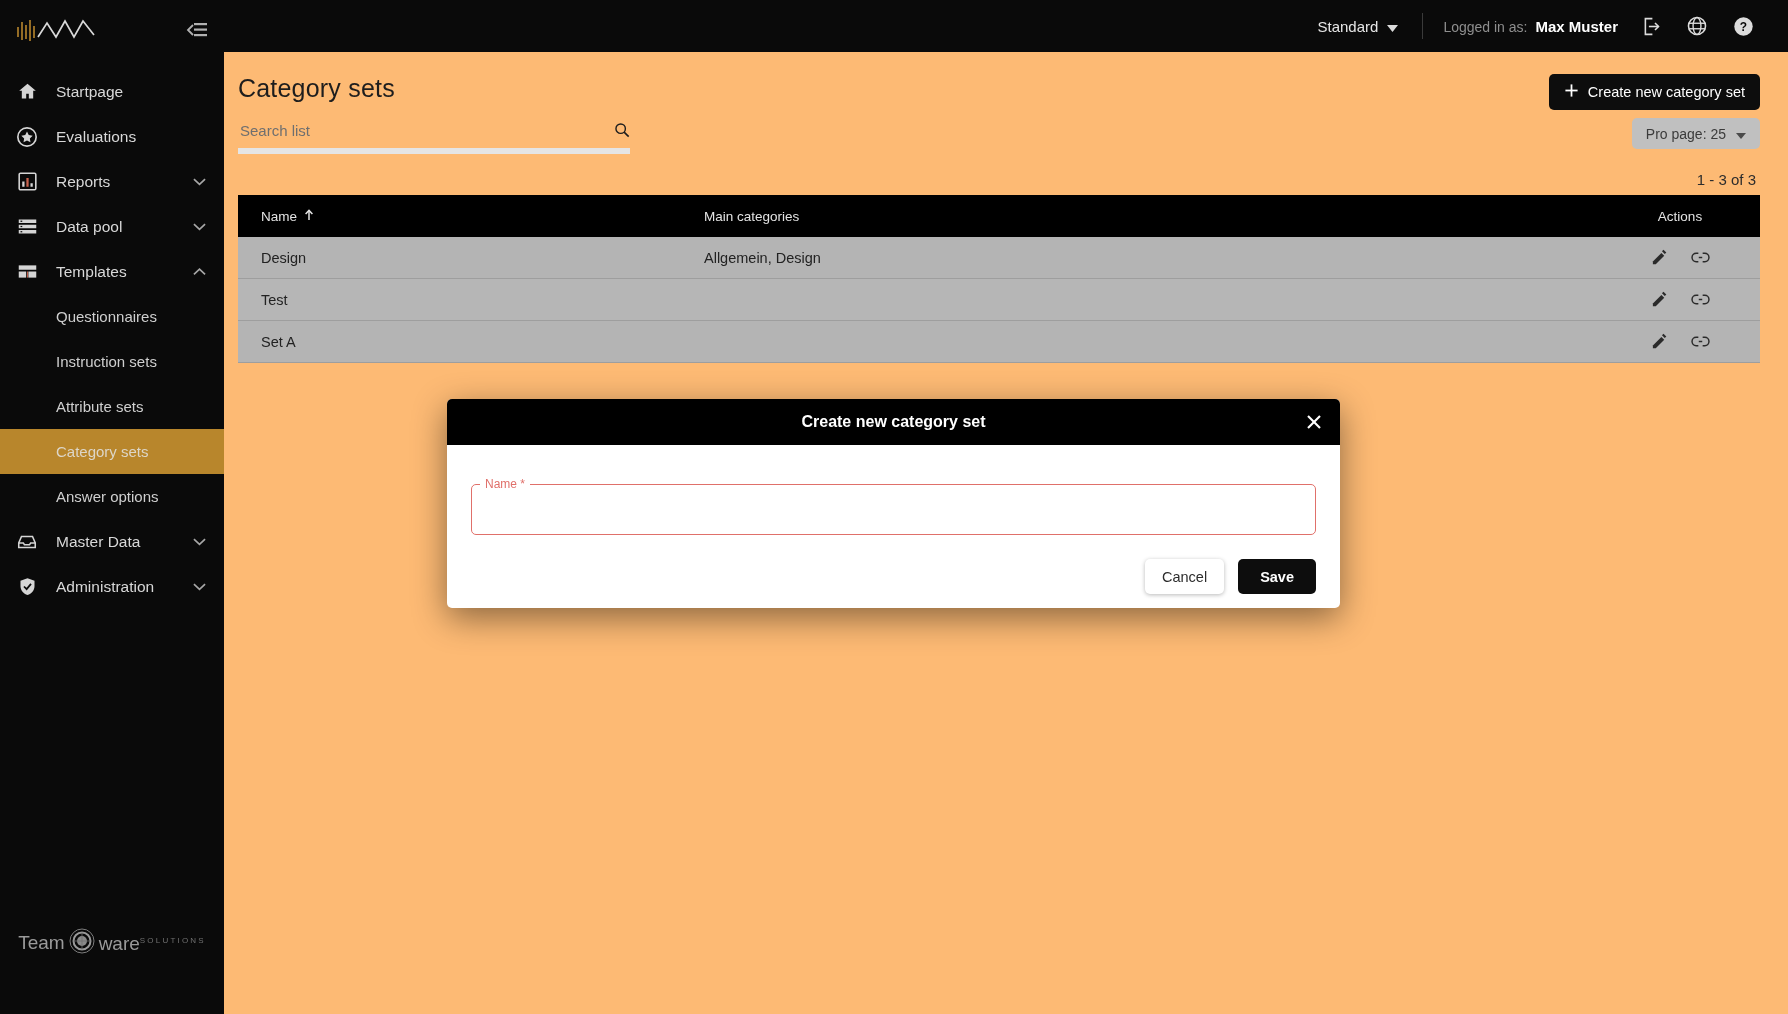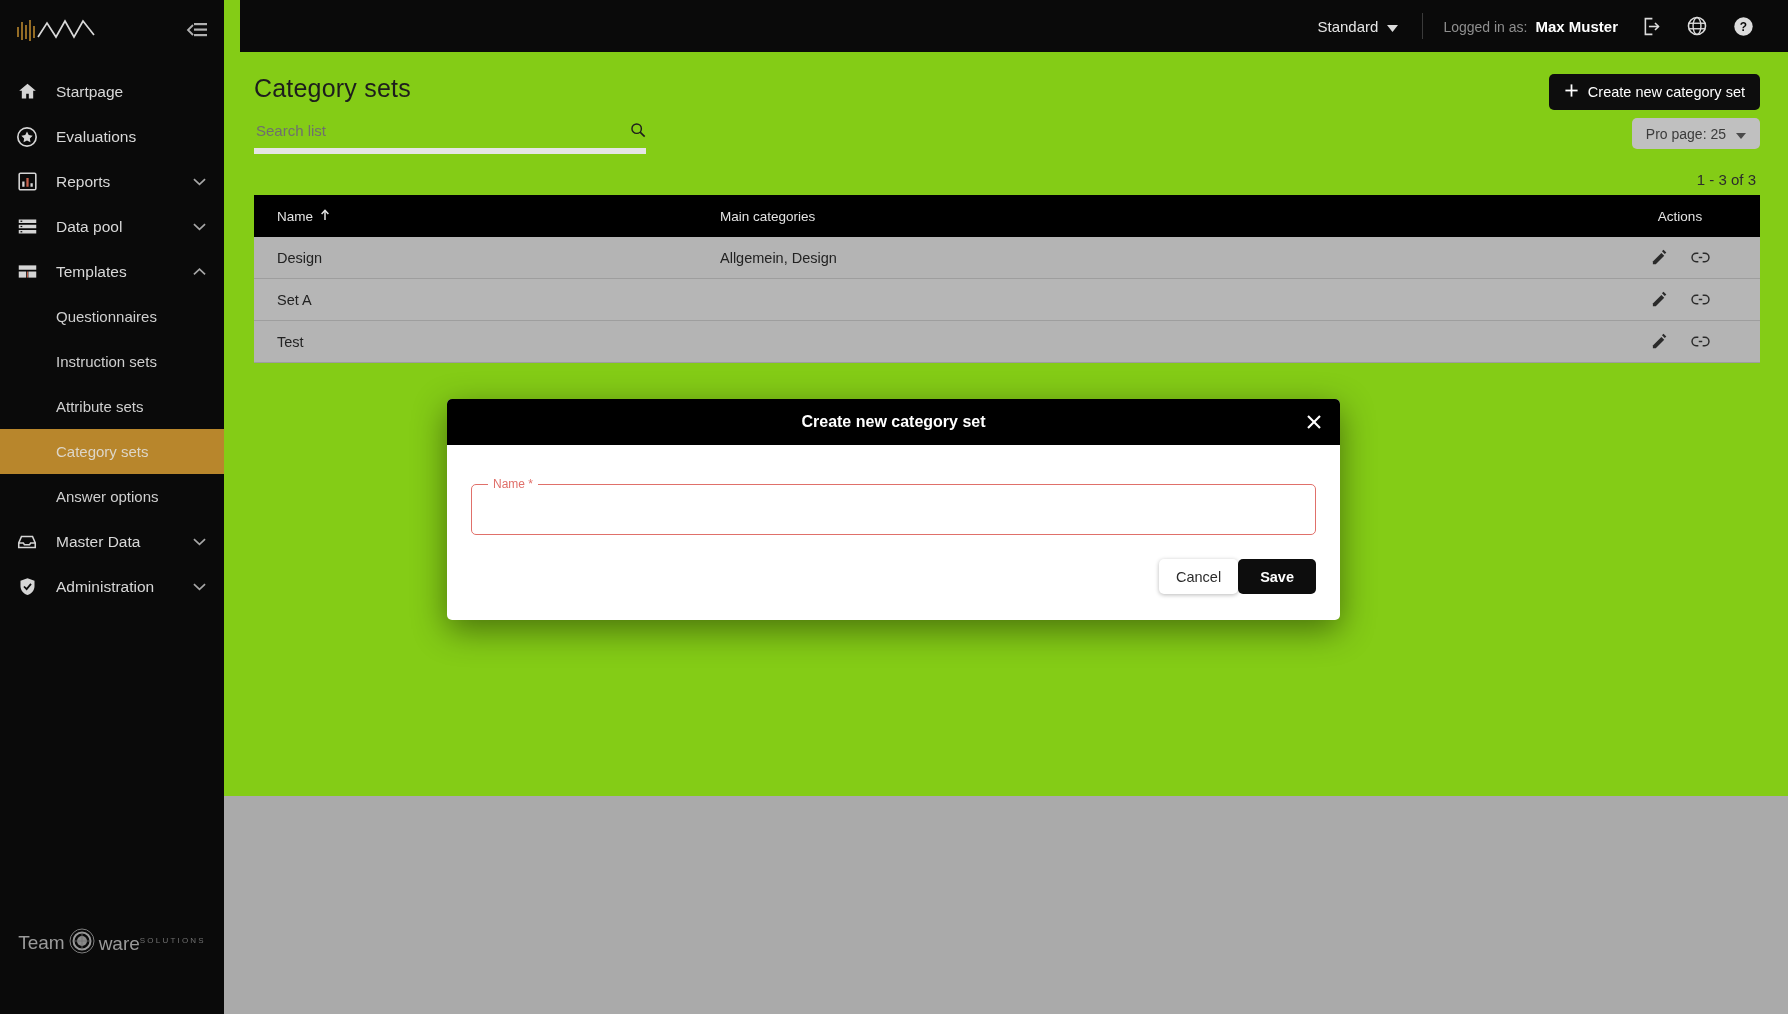--- a/index.html
+++ b/index.html
@@ -63,25 +63,24 @@
   }
 
   .sidebar-footer {
     height: 110px;
     display: flex; align-items: center; justify-content: center;
     padding-bottom: 32px;
   }
 
   
   .main {
-    flex: 1 1 auto; height: 796px;
-    background: #84cc16;
+    flex: 1 1 auto; height: 1014px;
+    background: #fdba74;
     display: flex; flex-direction: column;
     position: relative;
-    padding-left: 16px;
   }
 
   .topbar {
     height: 52px; flex: 0 0 52px;
     background: #0a0a0a;
     display: flex; align-items: center; justify-content: flex-end;
     padding-right: 22px;
     gap: 0;
   }
   .tb-select {
@@ -202,32 +201,33 @@
 
   .field {
     position: relative;
     border: 1px solid #e0706a;
     border-radius: 5px;
     height: 58px;
     margin-top: 8px;
   }
   .field legend {
     font-size: 12px; color: #e0706a;
-    margin-left: 16px; padding: 0 5px;
+    margin-left: 8px; padding: 0 5px;
   }
   .field input {
     border: none; outline: none; background: transparent;
     width: 100%; height: 42px;
     padding: 0 14px; font-size: 15px; color: #222;
     font-family: inherit;
   }
 
   .modal-foot {
     display: flex; align-items: center; justify-content: flex-end;
-    padding: 24px 24px 26px 24px;
+    gap: 14px;
+    padding: 24px 24px 14px 24px;
   }
   .btn-cancel {
     background: #ffffff; color: #2c2c2c;
     border: none; border-radius: 5px;
     box-shadow: 0 1px 4px rgba(0,0,0,.28);
     height: 35px; padding: 0 17px;
     font-size: 14.5px; cursor: pointer; font-family: inherit;
   }
   .btn-save {
     background: #0d0d0d; color: #ffffff;
@@ -519,41 +519,41 @@
               <svg width="19" height="13" viewBox="0 0 22 14">
                 <path d="M9 7H13" stroke="#2a2a2a" stroke-width="1.7"></path>
                 <path d="M8.5 2.2H6A4.8 4.8 0 006 11.8h2.5" fill="none" stroke="#2a2a2a" stroke-width="1.7"></path>
                 <path d="M13.5 2.2H16A4.8 4.8 0 0116 11.8h-2.5" fill="none" stroke="#2a2a2a" stroke-width="1.7"></path>
               </svg>
             </span>
           </div>
         </div>
 
         <div class="trow">
-          <div class="col-name">Set A</div>
+          <div class="col-name">Test</div>
           <div class="col-maincat"></div>
           <div class="col-actions">
             <span class="act-ico">
               <svg width="17" height="17" viewBox="0 0 18 18">
                 <path d="M2 13.2l9-9 3 3-9 9H2z" fill="#2a2a2a"></path>
                 <path d="M11.6 2.4l1.6-1.6 3 3-1.6 1.6z" fill="#2a2a2a"></path>
               </svg>
             </span>
             <span class="act-ico">
               <svg width="19" height="13" viewBox="0 0 22 14">
                 <path d="M9 7H13" stroke="#2a2a2a" stroke-width="1.7"></path>
                 <path d="M8.5 2.2H6A4.8 4.8 0 006 11.8h2.5" fill="none" stroke="#2a2a2a" stroke-width="1.7"></path>
                 <path d="M13.5 2.2H16A4.8 4.8 0 0116 11.8h-2.5" fill="none" stroke="#2a2a2a" stroke-width="1.7"></path>
               </svg>
             </span>
           </div>
         </div>
 
         <div class="trow">
-          <div class="col-name">Test</div>
+          <div class="col-name">Set A</div>
           <div class="col-maincat"></div>
           <div class="col-actions">
             <span class="act-ico">
               <svg width="17" height="17" viewBox="0 0 18 18">
                 <path d="M2 13.2l9-9 3 3-9 9H2z" fill="#2a2a2a"></path>
                 <path d="M11.6 2.4l1.6-1.6 3 3-1.6 1.6z" fill="#2a2a2a"></path>
               </svg>
             </span>
             <span class="act-ico">
               <svg width="19" height="13" viewBox="0 0 22 14">

